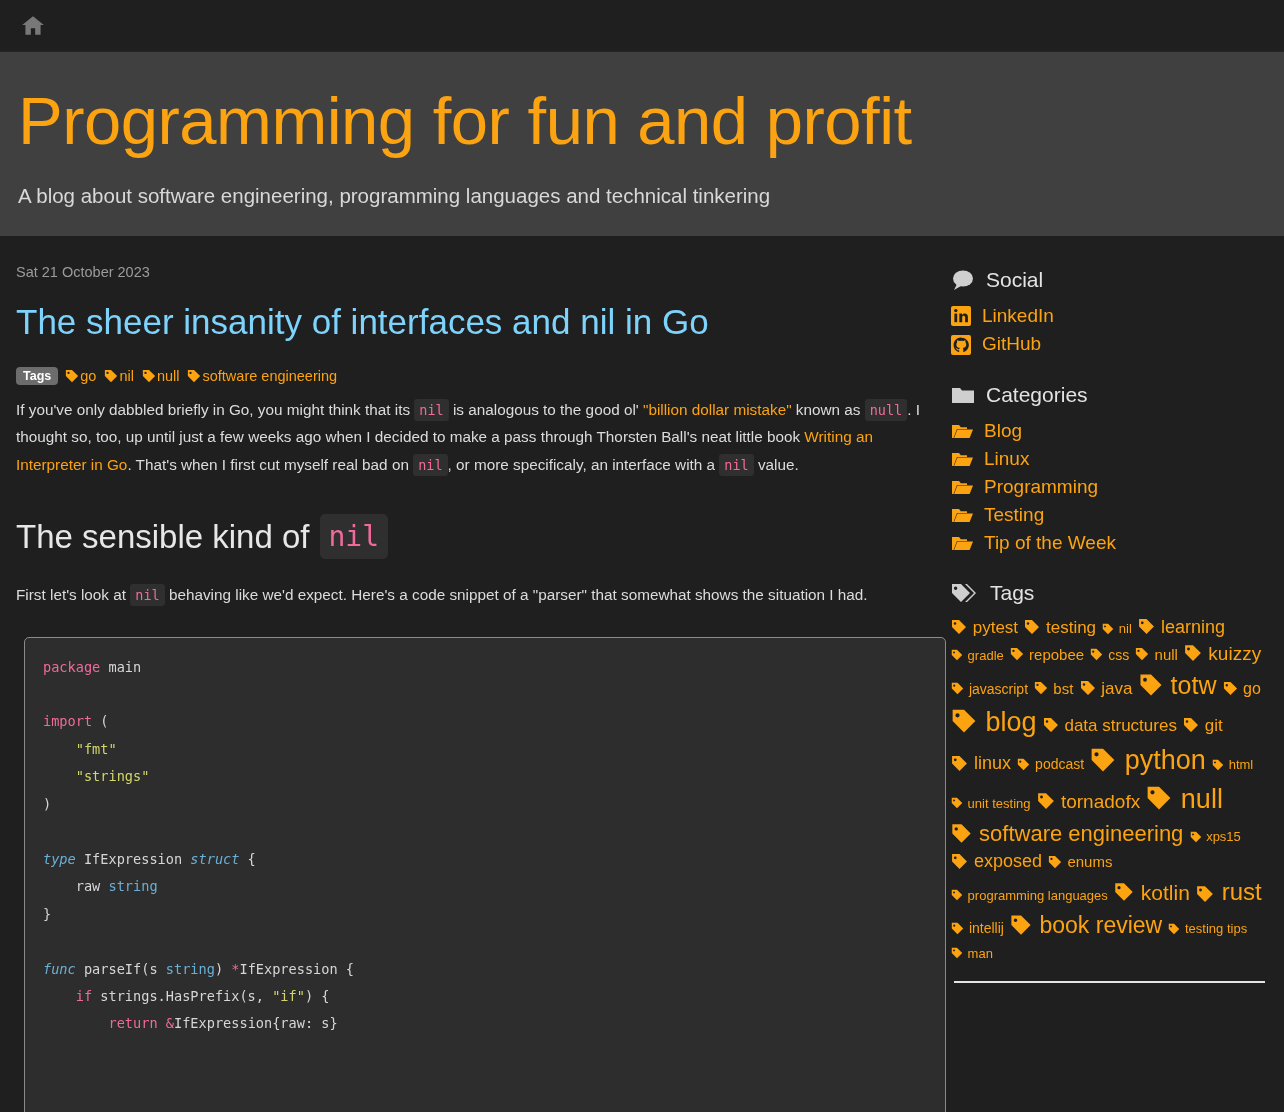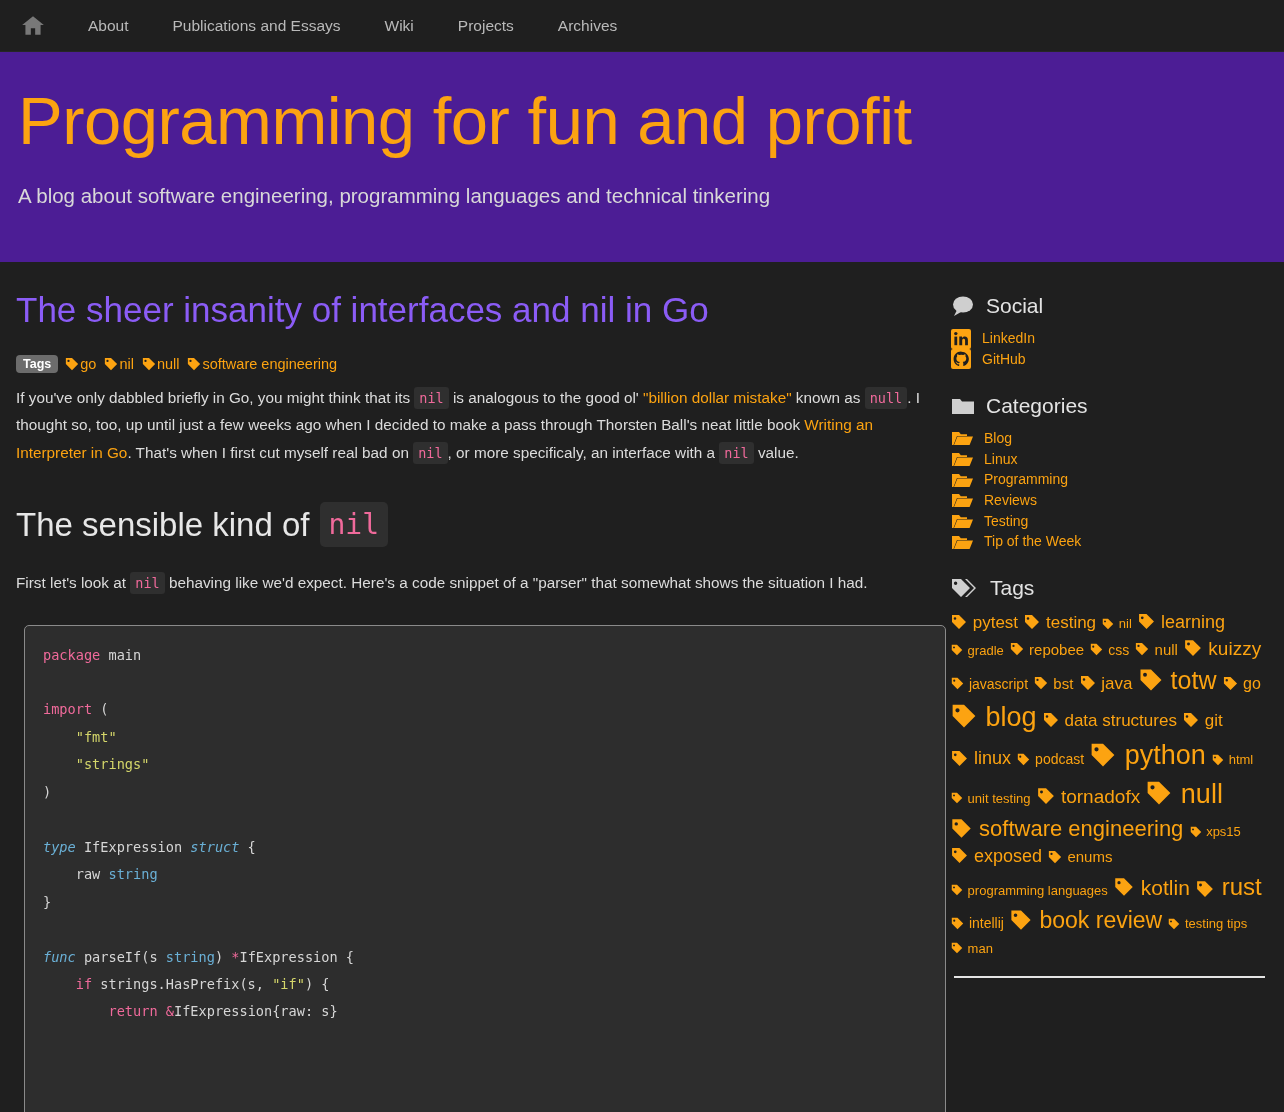--- a/index.html
+++ b/index.html
@@ -37,22 +37,22 @@
     font-size: 15.5px;
     padding: 6px 10px;
     margin-right: 24px;
     white-space: nowrap;
     cursor: pointer;
   }
   .nav-link:last-child { margin-right: 0; }
 
   
   .site-header {
-    background: #4c1d95;
-    padding: 34px 18px 54px 18px;
+    background: #404040;
+    padding: 34px 18px 28px 18px;
   }
   .site-title {
     margin: 0;
     color: #fca311;
     font-size: 67px;
     font-weight: normal;
     line-height: 1.05;
     letter-spacing: -0.5px;
   }
   .site-tagline {
@@ -81,21 +81,21 @@
   }
 
   
   .post-date { color: #9b9b9b; font-size: 14.5px; margin-bottom: 22px; }
   .post-title {
     margin: 0 0 24px 0;
     font-size: 35px;
     font-weight: normal;
     line-height: 1.15;
   }
-  .post-title a { color: #8b5cf6; text-decoration: none; cursor: pointer; }
+  .post-title a { color: #7dd3fc; text-decoration: none; cursor: pointer; }
   .post-byline { color: #cfcfcf; font-size: 15px; margin-bottom: 46px; }
   .post-byline a { color: #fca311; text-decoration: none; cursor: pointer; }
 
   .tags-row { display: flex; align-items: center; flex-wrap: wrap; margin-bottom: 6px; }
   .tags-badge {
     background: #6c6c6c;
     color: #ffffff;
     font-size: 12.5px;
     font-weight: bold;
     border-radius: 4px;
@@ -175,21 +175,21 @@
     color: #e3e3e3;
     margin-bottom: 10px;
   }
   .widget-head svg { flex: 0 0 auto; }
   .side-link {
     display: flex;
     align-items: center;
     gap: 11px;
     color: #fca311;
     text-decoration: none;
-    font-size: 14px;
+    font-size: 19px;
     line-height: 1.48;
     cursor: pointer;
   }
   .side-link svg { flex: 0 0 auto; }
 
   .tagcloud { line-height: 1.42; }
   .cloud-tag {
     color: #fca311;
     text-decoration: none;
     display: inline;
@@ -206,38 +206,32 @@
 </style>
 </head>
 <body>
 
 <div class="navbar">
   <div class="home-icon">
     <svg viewBox="0 0 24 24" aria-hidden="true">
       <path d="M12 3L2 11h3v9h5v-6h4v6h5v-9h3L12 3z"></path>
     </svg>
   </div>
-  <nav class="nav-links">
-    <a class="nav-link">About</a>
-    <a class="nav-link">Publications and Essays</a>
-    <a class="nav-link">Wiki</a>
-    <a class="nav-link">Projects</a>
-    <a class="nav-link">Archives</a>
-  </nav>
 </div>
 
 <header class="site-header">
   <h1 class="site-title">Programming for fun and profit</h1>
   <p class="site-tagline">A blog about software engineering, programming languages and technical tinkering</p>
 </header>
 
 <div class="page">
 
   <main class="content">
 
+    <div class="post-date">Sat 21 October 2023</div>
 
     <h1 class="post-title">
       <a>The sheer insanity of interfaces and nil in Go</a>
     </h1>
 
 
     <div class="tags-row">
       <span class="tags-badge">Tags</span>
       <a class="tag-link">
         <svg viewBox="0 0 16 16" aria-hidden="true">
@@ -344,27 +338,20 @@
             <path d="M6.4 7.6H22L18.6 16H3z" fill="#fca311"></path>
           </svg>
         <span>Linux</span>
       </a>
       <a class="side-link">
         <svg width="22" height="18" viewBox="0 0 22 18" aria-hidden="true">
             <path d="M1 3h7l1.8 2.2H16V7H6L2.5 16H1z" fill="#fca311"></path>
             <path d="M6.4 7.6H22L18.6 16H3z" fill="#fca311"></path>
           </svg>
         <span>Programming</span>
-      </a>
-      <a class="side-link">
-        <svg width="22" height="18" viewBox="0 0 22 18" aria-hidden="true">
-            <path d="M1 3h7l1.8 2.2H16V7H6L2.5 16H1z" fill="#fca311"></path>
-            <path d="M6.4 7.6H22L18.6 16H3z" fill="#fca311"></path>
-          </svg>
-        <span>Reviews</span>
       </a>
       <a class="side-link">
         <svg width="22" height="18" viewBox="0 0 22 18" aria-hidden="true">
             <path d="M1 3h7l1.8 2.2H16V7H6L2.5 16H1z" fill="#fca311"></path>
             <path d="M6.4 7.6H22L18.6 16H3z" fill="#fca311"></path>
           </svg>
         <span>Testing</span>
       </a>
       <a class="side-link">
         <svg width="22" height="18" viewBox="0 0 22 18" aria-hidden="true">

